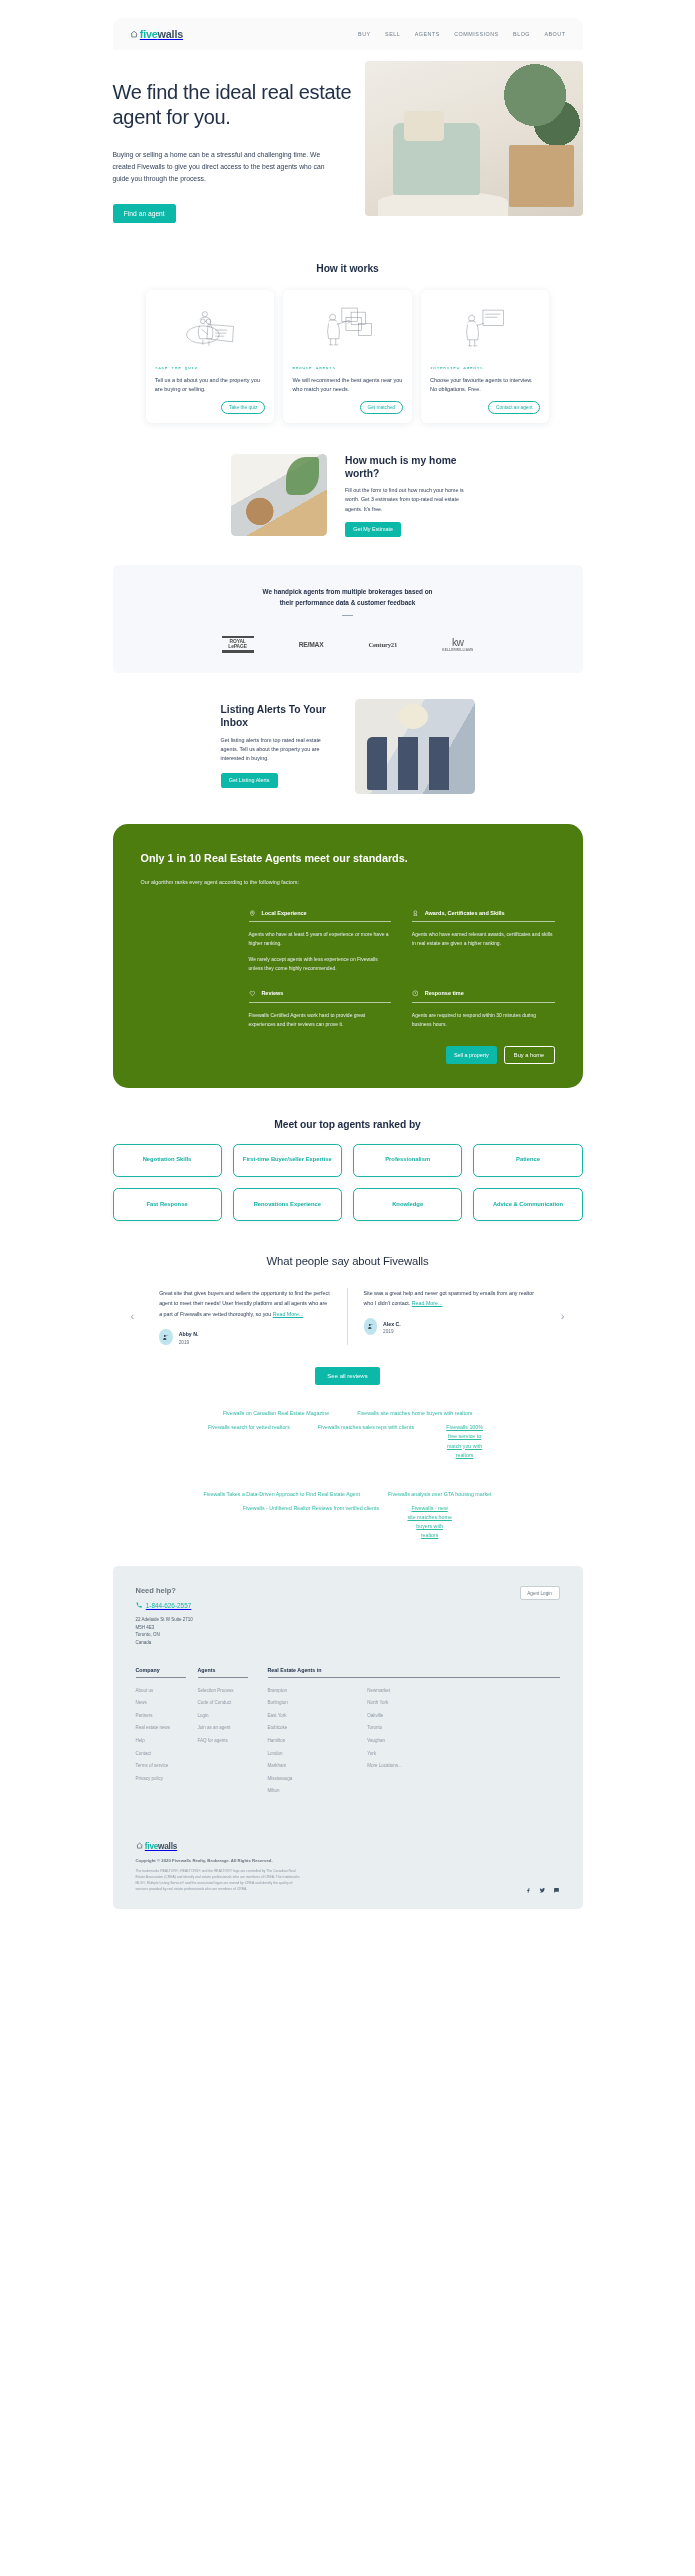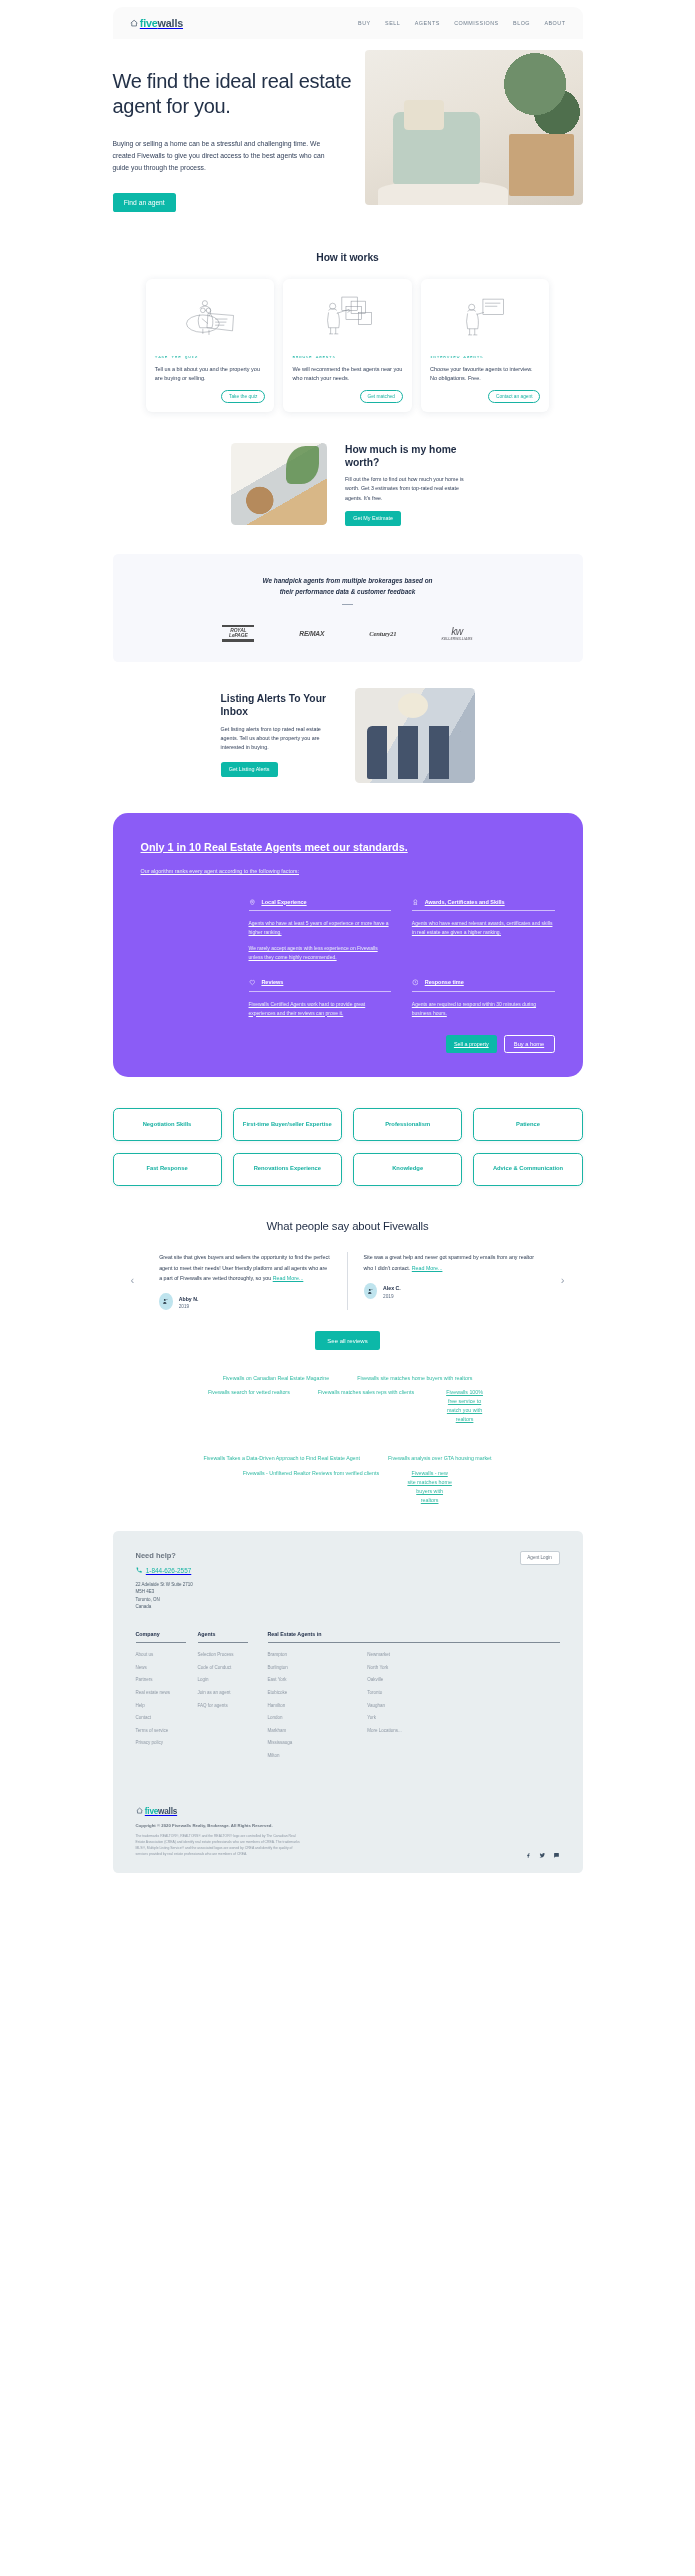--- a/index.html
+++ b/index.html
@@ -4,21 +4,21 @@
 <style>
   * { box-sizing: border-box; margin: 0; padding: 0; }
   html, body {
     width: 695px;
     background: #ffffff;
     font-family: "Liberation Sans", sans-serif;
     color: #21314d;
   }
   body { position: relative; }
 
-  .page { width: 594px; margin: 0 auto; background: #fff; }
+  .page { width: 594px; margin: 11px auto; background: #fff; }
 
   
   .header-wrap { padding: 7.2px 0 0 0; }
   .header {
     margin: 0 62px;
     background: #fafafa;
     border-radius: 9.3px 9.3px 0 0;
     height: 32px;
     display: flex;
     align-items: center;
@@ -182,21 +182,20 @@
   .worth-cta { margin-top: 8.2px; }
   .btn-primary.sm { font-size: 5.4px; padding: 4.6px 8.2px; }
 
   
   .brokerages {
     margin: 28px 62px 0 62px;
     background: #f7f8fc;
     border-radius: 5.2px;
     padding: 20.6px 0 18.5px 0;
     text-align: center;
-    font-style: italic;
   }
   .brok-title {
     font-size: 6.4px; font-weight: 700; line-height: 1.75; color:#1e2b43;
   }
   .brok-rule { width: 11.3px; height: 1px; background:#9aa5b4; margin: 7.2px auto 0; }
   .brok-logos {
     margin-top: 19.6px; display:flex; justify-content:center; gap: 45px; align-items:center;
   }
   .brok-logo { color:#4a4a4a; font-size: 6.7px; font-weight: 700; letter-spacing:-0.2px; }
   .rlp-bars { width: 32px; }
@@ -228,25 +227,24 @@
     border-radius: 5.2px 5.2px 2.1px 2.1px;
   }
   .alerts-photo .chand {
     position:absolute; left:36%; top:6%; width:30px; height:25px;
     background:#efe9d8; border-radius:50%;
   }
 
   
   .standards {
     margin: 30px 62px 0 62px;
-    background: #8b5cf6;
+    background: #4d7c0f;
     border-radius: 15px;
     padding: 27px 28px 24px 28px;
     color: #fff;
-    text-decoration: underline;
   }
   h2.std-title { font-size: 10.8px; font-weight: 700; line-height:1.42; }
   .std-sub { margin-top: 13.4px; font-size: 5.4px; color:#e6eef2; }
   .std-grid {
     margin-top: 24px;
     display: grid;
     grid-template-columns: 1fr 1fr;
     column-gap: 20.6px;
     row-gap: 17.5px;
     padding-left: 108px;
@@ -612,20 +610,21 @@
 
     </div>
 
     <div class="std-cta">
       <button class="btn btn-primary sm">Sell a property</button>
       <button class="btn btn-ghost">Buy a home</button>
     </div>
   </section>
 
   <section class="ranked">
+    <h2 class="section-title">Meet our top agents ranked by</h2>
     <div class="chips">
       <div class="chip">Negotiation Skills</div>
       <div class="chip">First-time Buyer/seller Expertise</div>
       <div class="chip">Professionalism</div>
       <div class="chip">Patience</div>
       <div class="chip">Fast Response</div>
       <div class="chip">Renovations Experience</div>
       <div class="chip">Knowledge</div>
       <div class="chip">Advice &amp; Communication</div>
     </div>

